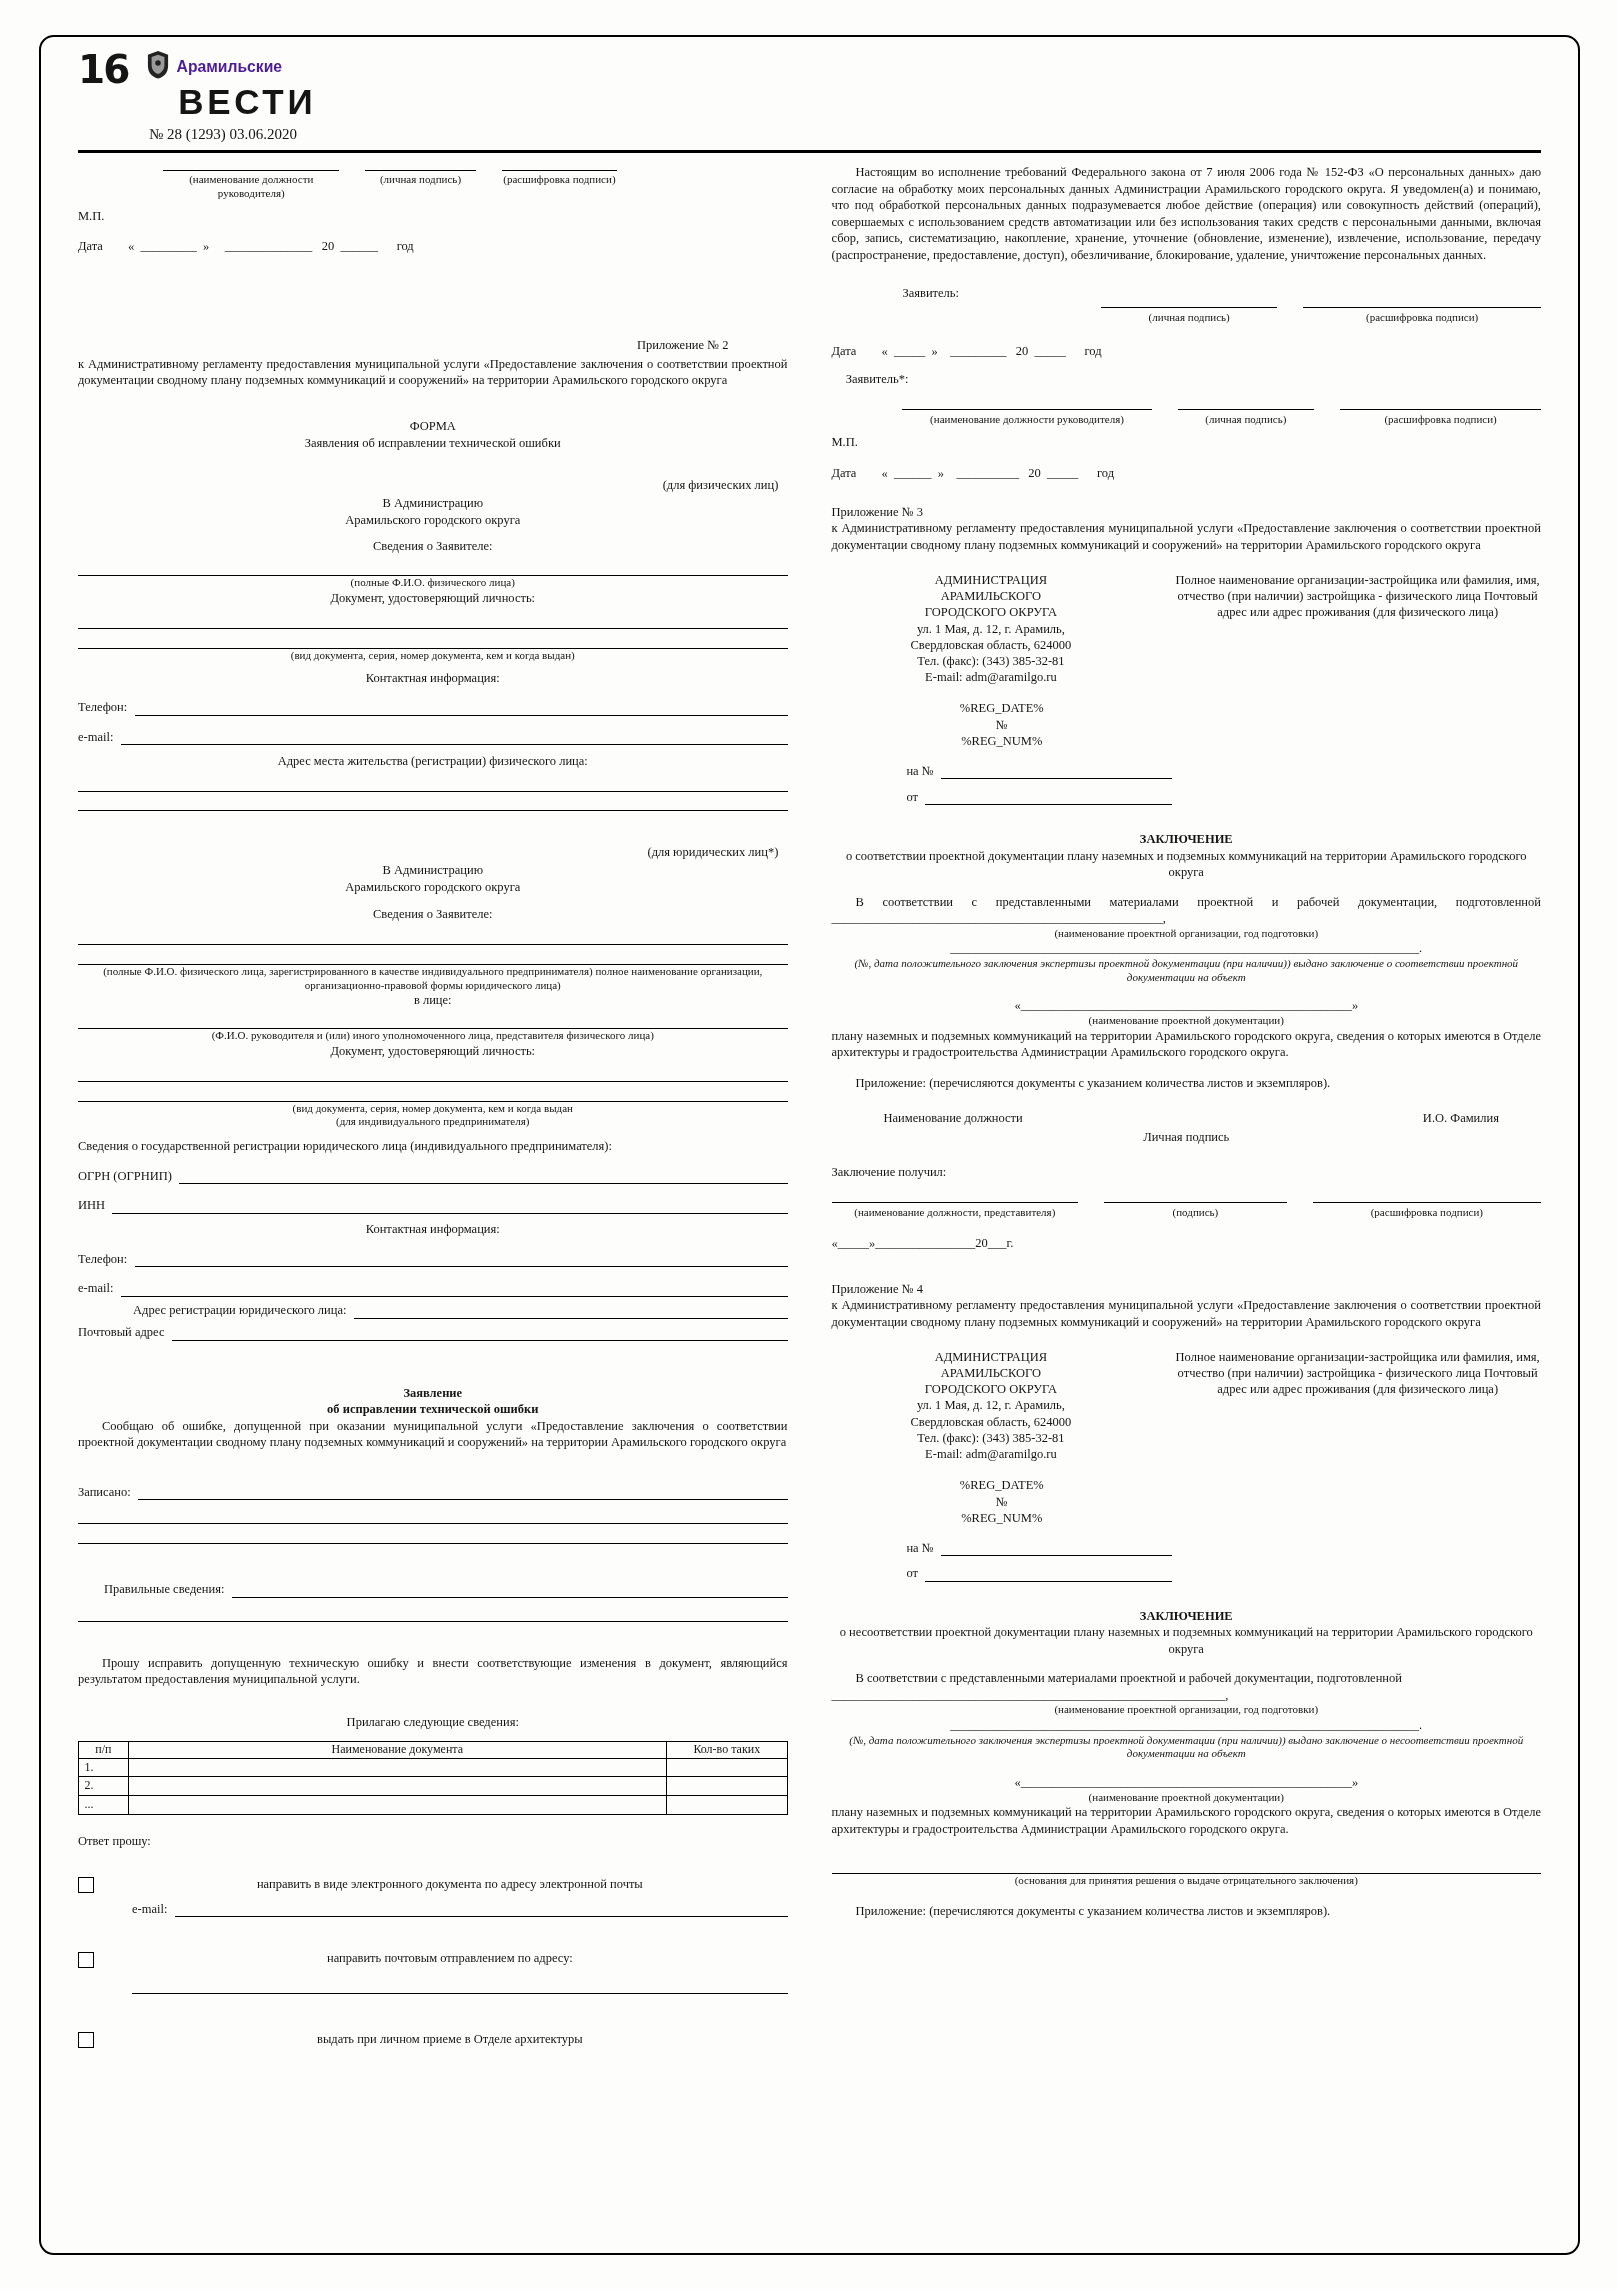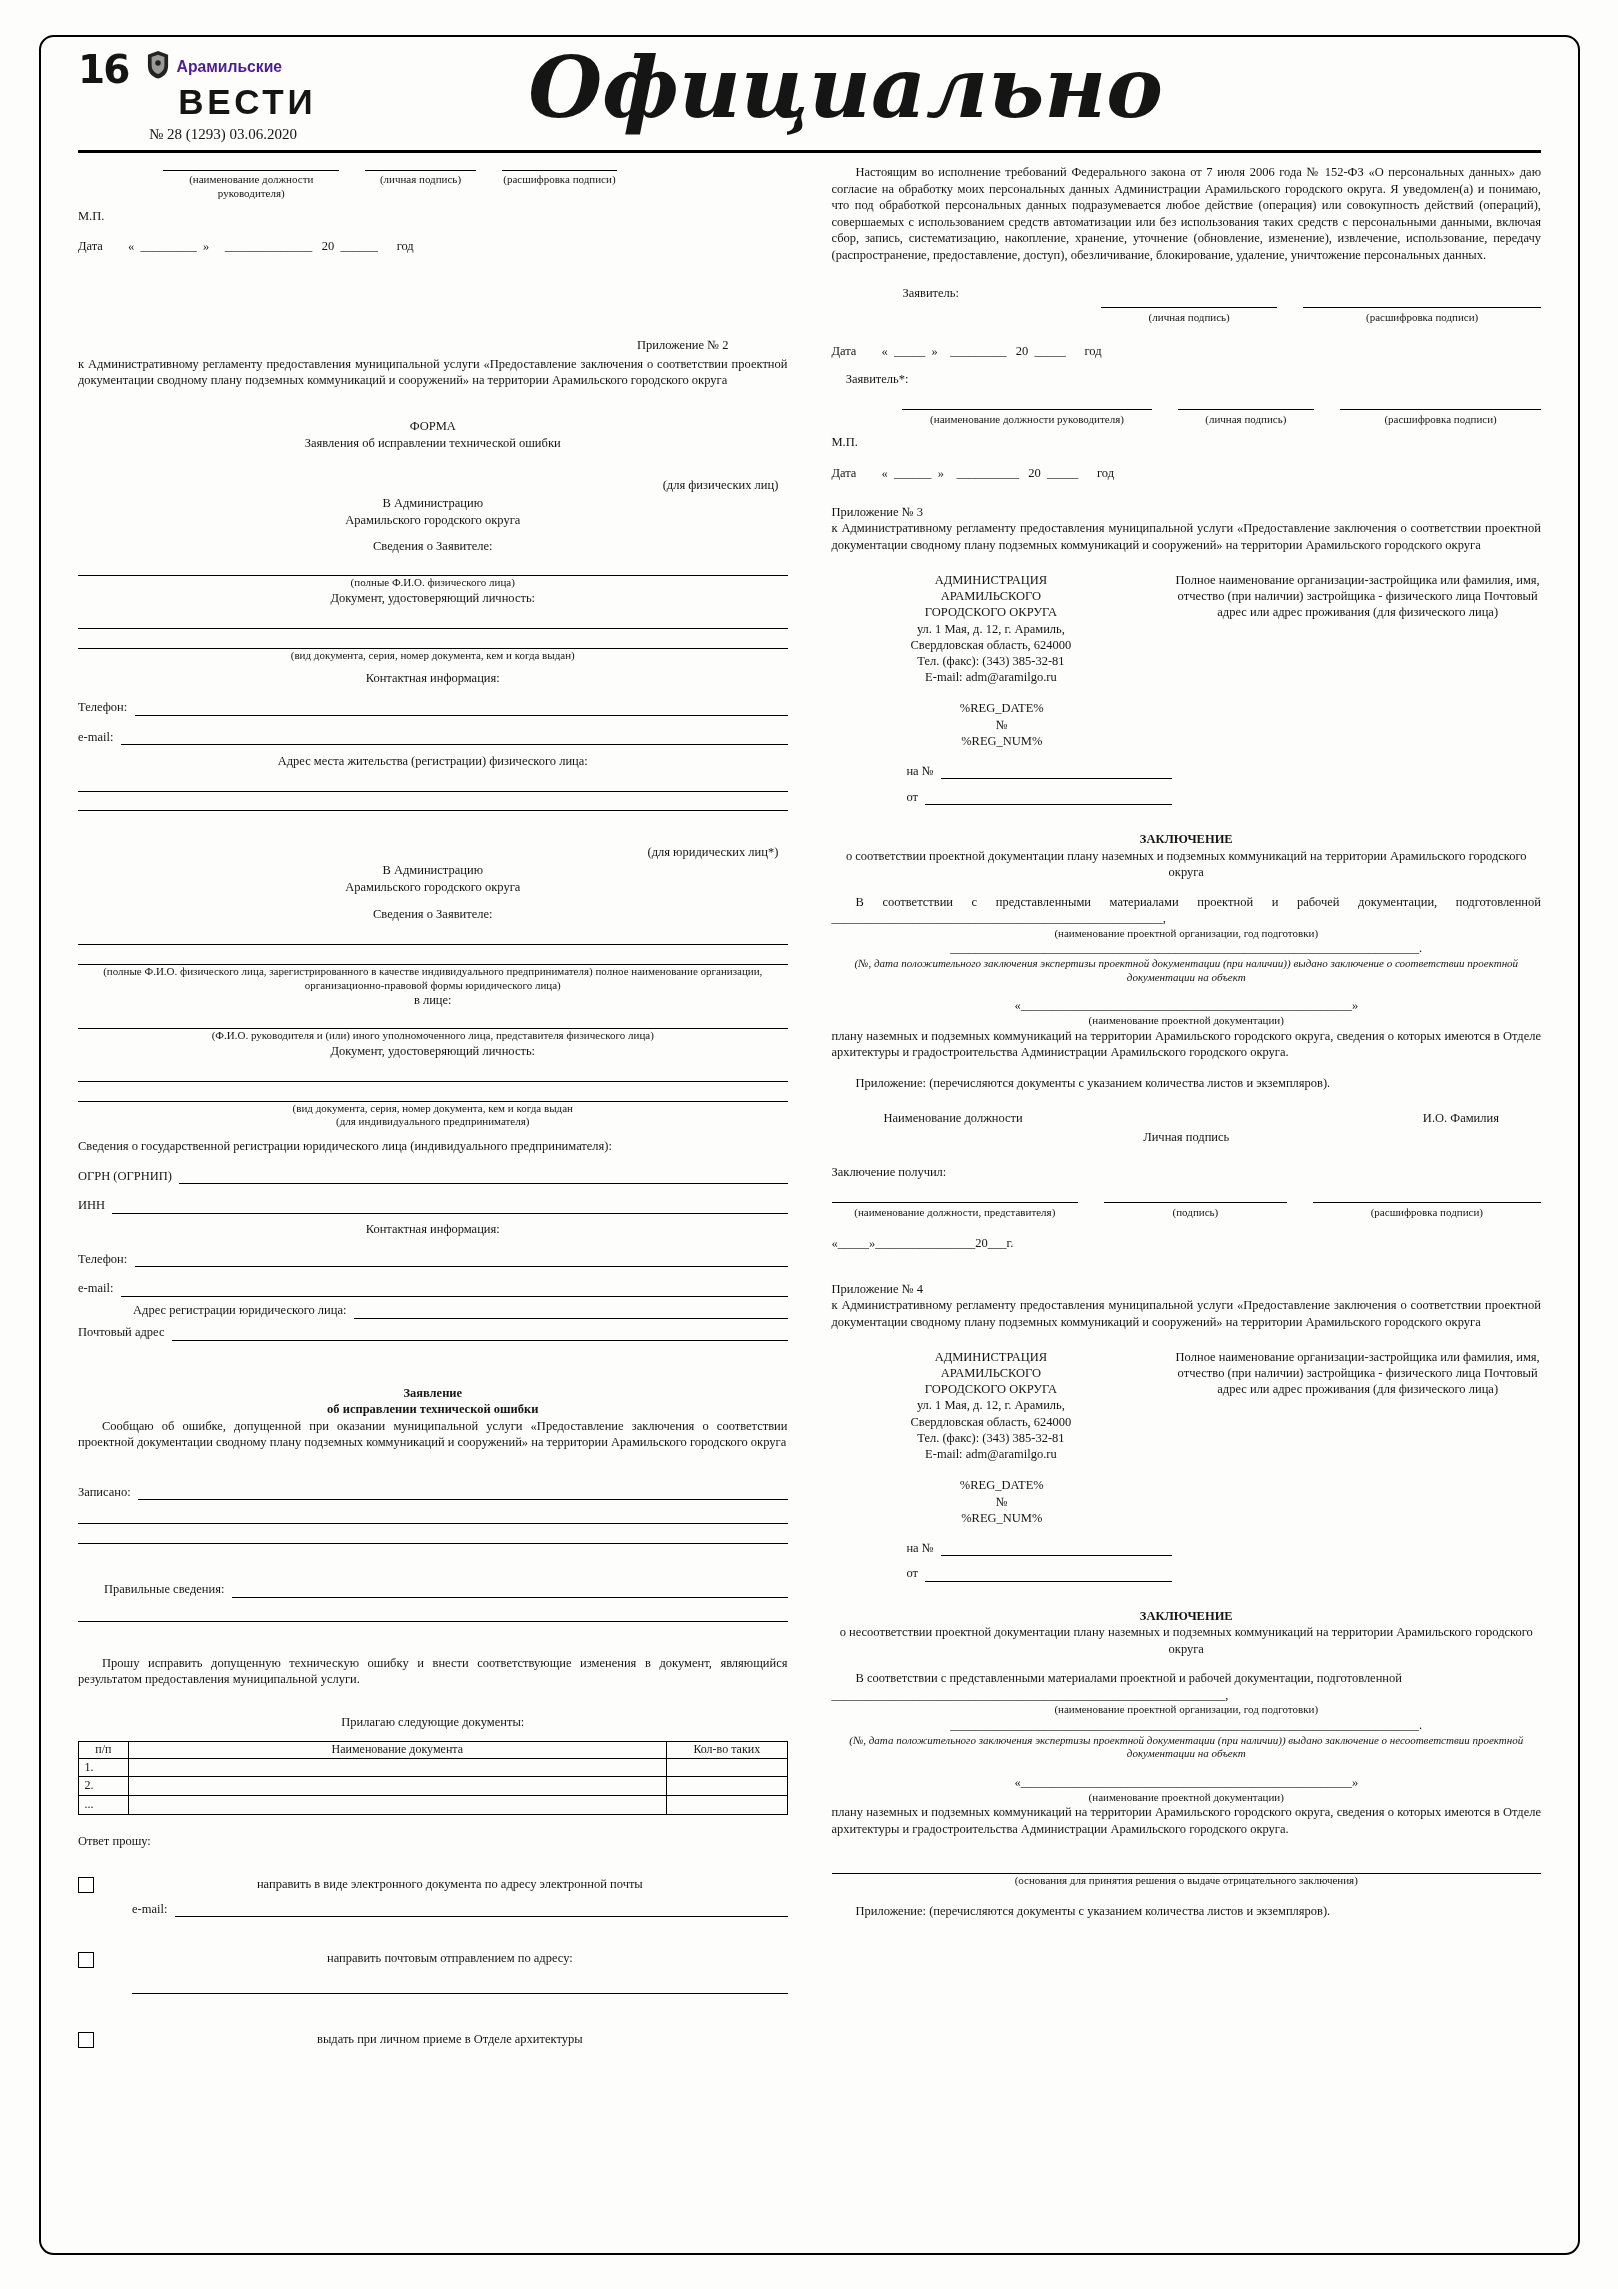--- a/index.html
+++ b/index.html
@@ -82,21 +82,20 @@
             <path d="M12 1 L23 5 V17 C23 25 18 29.5 12 31 C6 29.5 1 25 1 17 V5 Z" fill="#222"></path>
             <path d="M12 5 L19 7.5 V16 C19 21.5 16 24.8 12 26 C8 24.8 5 21.5 5 16 V7.5 Z" fill="#9a9a9a"></path>
             <circle cx="12" cy="14" r="3" fill="#222"></circle>
           </svg>
         </span>
         <span class="brand-name">Арамильские</span>
       </div>
       <div class="brand-main">ВЕСТИ</div>
       <div class="issue">№ 28 (1293) 03.06.2020</div>
     </div>
-    <div class="section-title">Официально</div>
   </header>
   <div class="rule"></div>
 
   <main class="columns">
 
     <section class="col">
 
       <div class="sigrow mt6" style="margin-left:12%; margin-right:24%;">
         <div class="sc" style="flex:1.6">(наименование должности руководителя)</div>
         <div class="sc" style="flex:1">(личная подпись)</div>
@@ -189,21 +188,21 @@
       <div class="fl"></div>
 
       <div class="labrow mt40" style="padding-left:26px">
         <span>Правильные сведения:</span>
         <span class="fill"></span>
       </div>
       <div class="fl mt10"></div>
 
       <div class="j ind mt36">Прошу исправить допущенную техническую ошибку и внести соответствующие изменения в документ, являющийся результатом предоставления муниципальной услуги.</div>
 
-      <div class="c mt28">Прилагаю следующие документы:</div>
+      <div class="c mt28">Прилагаю следующие сведения:</div>
 
       <table class="docs mt12">
         <colgroup>
             <col style="width:7%">
             <col style="width:76%">
             <col style="width:17%">
           </colgroup>
         <thead>
           <tr>
             <th>п/п</th>

